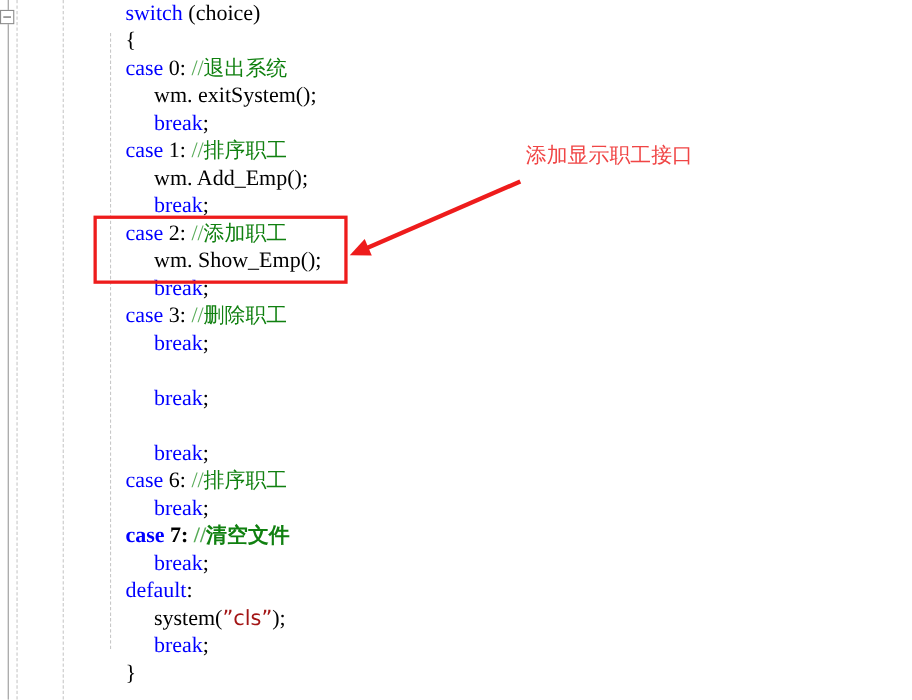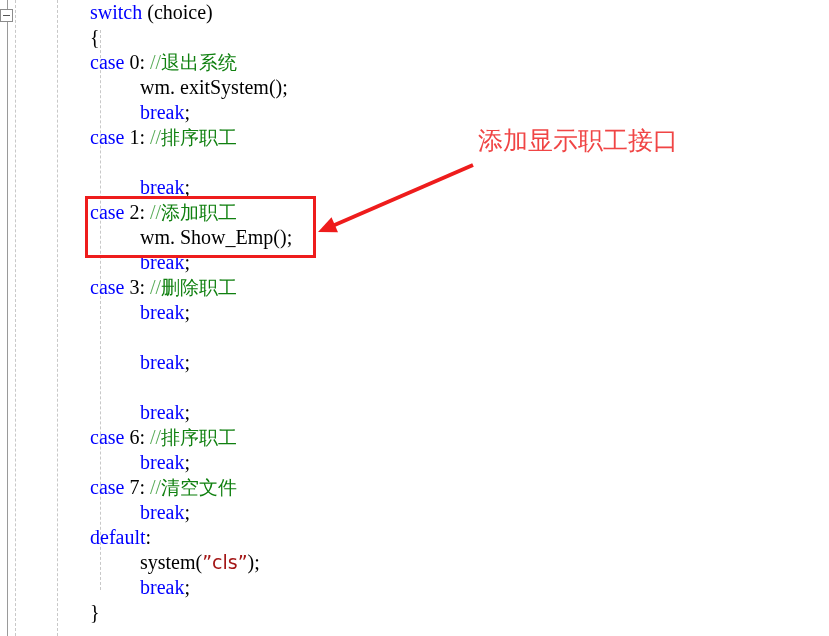--- a/index.html
+++ b/index.html
@@ -68,21 +68,21 @@
   
   .code-layer {
     position: absolute;
     left: 0;
     top: 0;
     width: 829px;
     height: 636px;
   }
   .code-line {
     position: absolute;
-    left: 90px;
+    left: 114px;
     height: 25px;
     line-height: 25px;
     white-space: pre;
     font-family: "Liberation Serif", "DejaVu Serif", serif;
     font-size: 20px;
     color: #000000;
   }
   .code-line.indent1 { left: 140px; }
 
   .tok-kw    { color: #0000ff; }
@@ -100,21 +100,21 @@
   .anno-box {
     position: absolute;
     border: 3px solid #ee1c1c;
     box-sizing: border-box;
     background: transparent;
   }
   .anno-text {
     position: absolute;
     color: #f04545;
     font-family: "DejaVu Sans", "Liberation Sans", sans-serif;
-    font-size: 25px;
+    font-size: 19px;
     line-height: 22px;
     white-space: pre;
   }
   .anno-arrow {
     position: absolute;
     left: 0;
     top: 0;
     width: 829px;
     height: 636px;
     pointer-events: none;
@@ -136,31 +136,32 @@
       <div class="indent-guide" style="left: 100px; height: 560px; top: 30px;"></div>
     </div>
 
   <div class="code-layer" id="code-layer">
       <div class="code-line" style="top: 0px;"><span class="tok-kw">switch</span><span class="tok-plain"> (choice)</span></div>
       <div class="code-line" style="top: 25px;"><span class="tok-plain">{</span></div>
       <div class="code-line" style="top: 50px;"><span class="tok-kw">case</span><span class="tok-plain"> 0: </span><span class="tok-cmt-slash">//</span><span class="tok-cmt cjk">退出系统</span></div>
       <div class="code-line indent1" style="top: 75px;"><span class="tok-plain">wm. exitSystem();</span></div>
       <div class="code-line indent1" style="top: 100px;"><span class="tok-kw">break</span><span class="tok-plain">;</span></div>
       <div class="code-line" style="top: 125px;"><span class="tok-kw">case</span><span class="tok-plain"> 1: </span><span class="tok-cmt-slash">//</span><span class="tok-cmt cjk">排序职工</span></div>
+      <div class="code-line indent1" style="top: 150px;"><span class="tok-plain">wm. Add_Emp();</span></div>
       <div class="code-line indent1" style="top: 175px;"><span class="tok-kw">break</span><span class="tok-plain">;</span></div>
       <div class="code-line" style="top: 200px;"><span class="tok-kw">case</span><span class="tok-plain"> 2: </span><span class="tok-cmt-slash">//</span><span class="tok-cmt cjk">添加职工</span></div>
       <div class="code-line indent1" style="top: 225px;"><span class="tok-plain">wm. Show_Emp();</span></div>
       <div class="code-line indent1" style="top: 250px;"><span class="tok-kw">break</span><span class="tok-plain">;</span></div>
       <div class="code-line" style="top: 275px;"><span class="tok-kw">case</span><span class="tok-plain"> 3: </span><span class="tok-cmt-slash">//</span><span class="tok-cmt cjk">删除职工</span></div>
       <div class="code-line indent1" style="top: 300px;"><span class="tok-kw">break</span><span class="tok-plain">;</span></div>
       <div class="code-line indent1" style="top: 350px;"><span class="tok-kw">break</span><span class="tok-plain">;</span></div>
       <div class="code-line indent1" style="top: 400px;"><span class="tok-kw">break</span><span class="tok-plain">;</span></div>
       <div class="code-line" style="top: 425px;"><span class="tok-kw">case</span><span class="tok-plain"> 6: </span><span class="tok-cmt-slash">//</span><span class="tok-cmt cjk">排序职工</span></div>
       <div class="code-line indent1" style="top: 450px;"><span class="tok-kw">break</span><span class="tok-plain">;</span></div>
-      <div class="code-line" style="top: 475px;"><span class="tok-kw">case</span><span class="tok-plain"> 7: </span><span class="tok-cmt-slash">//</span><span class="tok-cmt cjk">清空文件</span></div>
+      <div class="code-line" style="top: 475px; font-weight: bold;"><span class="tok-kw">case</span><span class="tok-plain"> 7: </span><span class="tok-cmt-slash">//</span><span class="tok-cmt cjk">清空文件</span></div>
       <div class="code-line indent1" style="top: 500px;"><span class="tok-kw">break</span><span class="tok-plain">;</span></div>
       <div class="code-line" style="top: 525px;"><span class="tok-kw">default</span><span class="tok-plain">:</span></div>
       <div class="code-line indent1" style="top: 550px;"><span class="tok-plain">system(</span><span class="tok-str cjk">”cls”</span><span class="tok-plain">);</span></div>
       <div class="code-line indent1" style="top: 575px;"><span class="tok-kw">break</span><span class="tok-plain">;</span></div>
       <div class="code-line" style="top: 600px;"><span class="tok-plain">}</span></div>
     </div>
 
   <div class="anno-box" id="anno-box" style="left: 85px; top: 196px; width: 231px; height: 62px; border-color: rgb(238, 28, 28);"></div>
 
   <svg class="anno-arrow" id="anno-arrow" viewBox="0 0 829 636" xmlns="http://www.w3.org/2000/svg">

